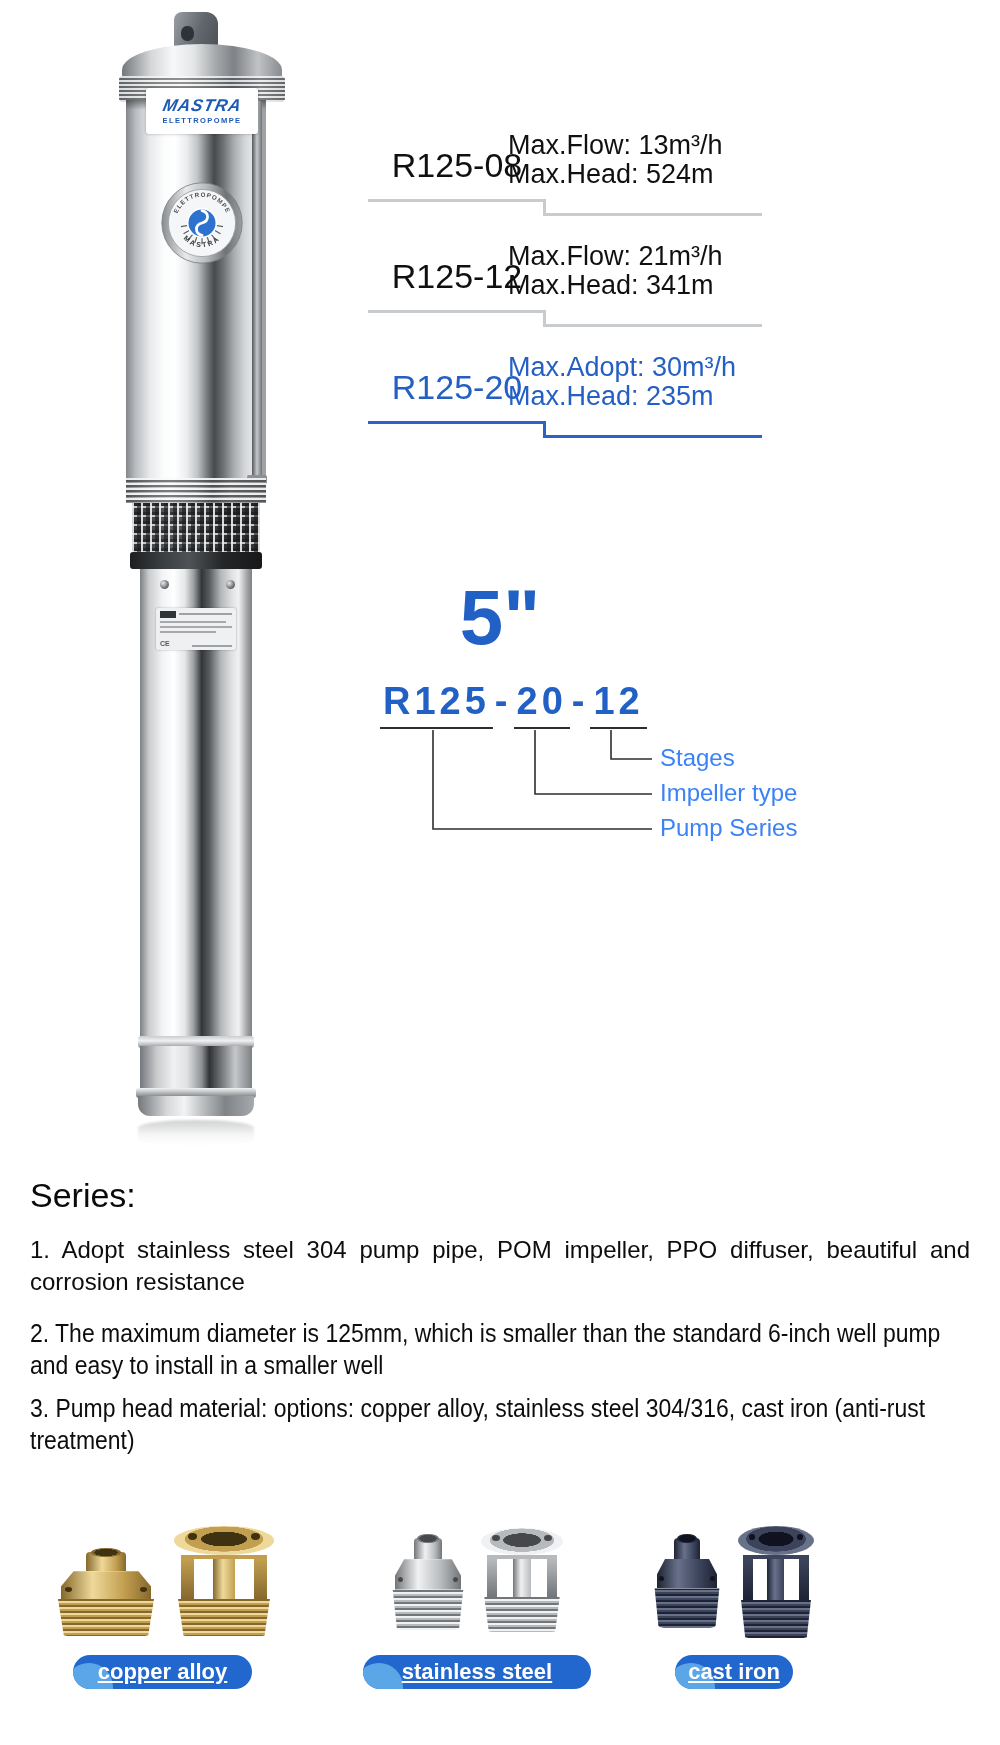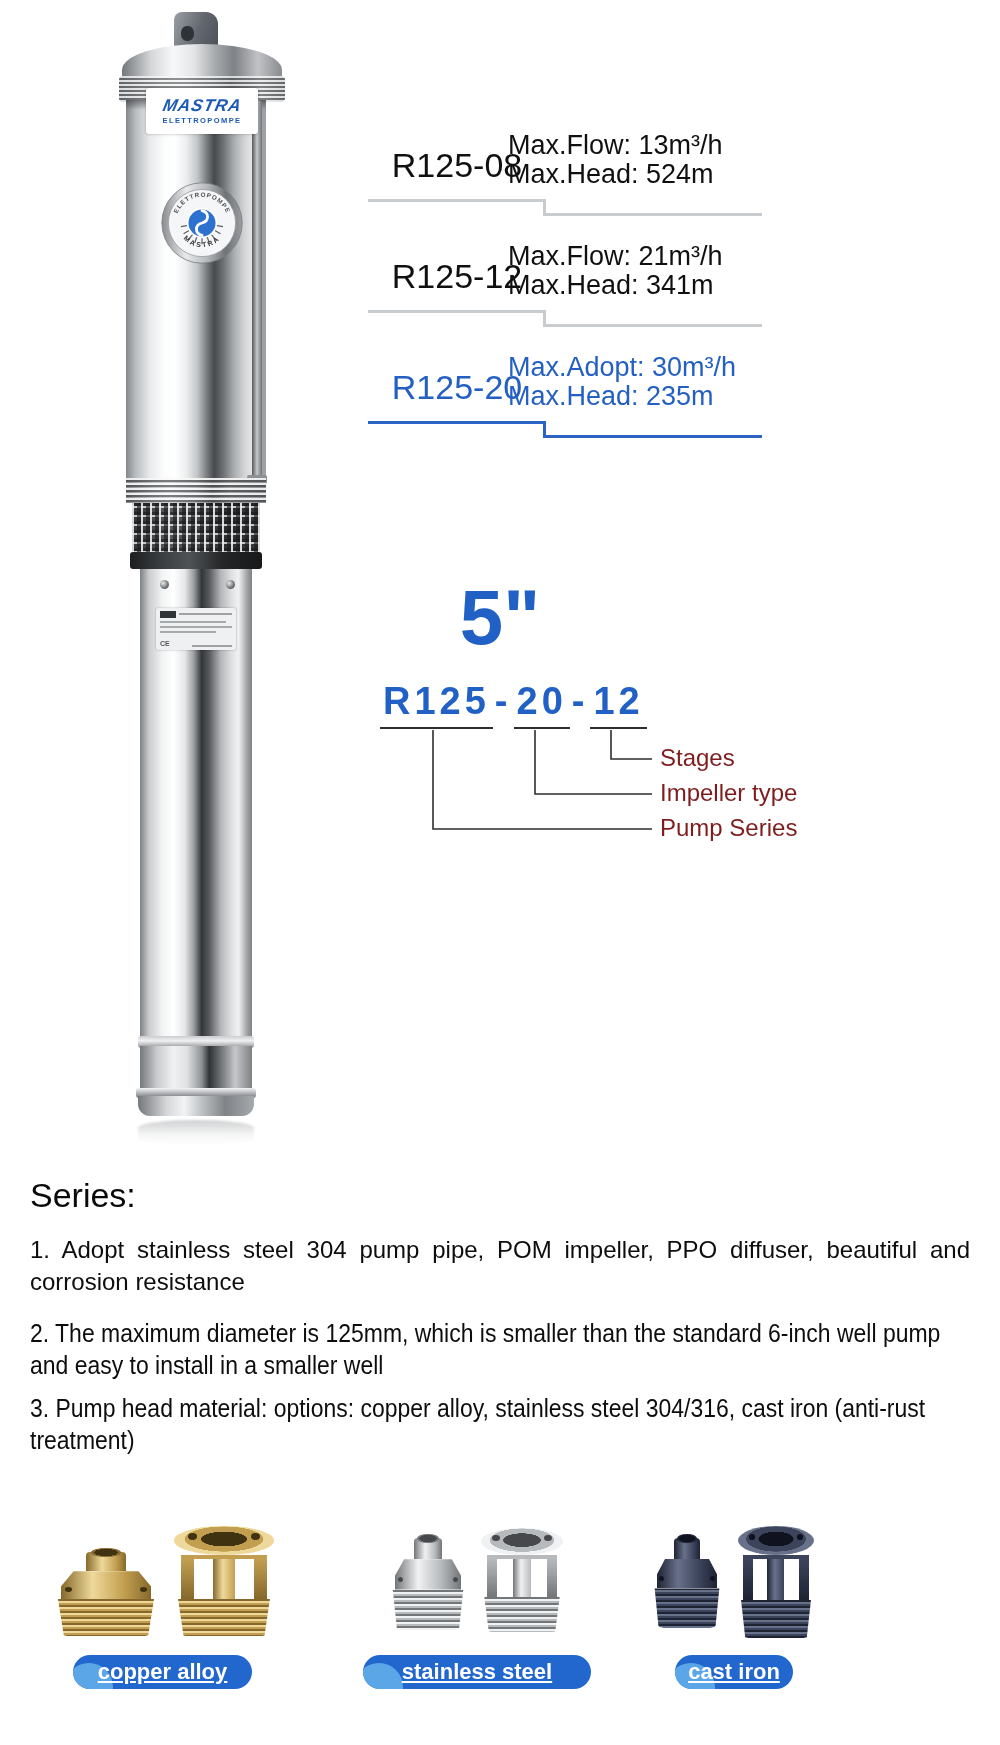--- a/index.html
+++ b/index.html
@@ -19,21 +19,21 @@
   .spec-row.hl .model-underline,.spec-row.hl .step-v,.spec-row.hl .spec-underline{background:#2b63c5;}
 
   
   .size-label{position:absolute;left:415px;top:572px;width:170px;text-align:center;
               font-size:78px;font-weight:bold;color:#2160c4;}
   .code-line{position:absolute;left:380px;top:680px;font-size:38px;font-weight:bold;
              color:#2160c4;letter-spacing:4px;white-space:nowrap;}
   .code-line .seg{padding:0 3px 5px;border-bottom:2px solid #2e2e2e;margin-top:16px;}
   .code-line .dash{padding:0 2px 5px;}
   .code-connector{position:absolute;left:380px;top:730px;}
-  .code-label{position:absolute;left:660px;font-size:24px;color:#7f1d1d;white-space:nowrap;text-align:right;}
+  .code-label{position:absolute;left:660px;font-size:24px;color:#3b82f6;white-space:nowrap;text-align:right;}
 
   
   .feature-heading{position:absolute;left:30px;top:1176px;font-size:34px;color:#0a0a0a;}
   .feat-p{position:absolute;left:30px;width:940px;font-size:24px;line-height:32px;
           color:#0d0d0d;text-align:justify;}
   .feat-p.cond{width:1020px;font-size:25.5px;transform:scaleX(0.9);transform-origin:0 0;
                text-align:left;}
 
   
   .pill{position:absolute;top:1655px;height:34px;background:#2267cd;border-radius:17px;

